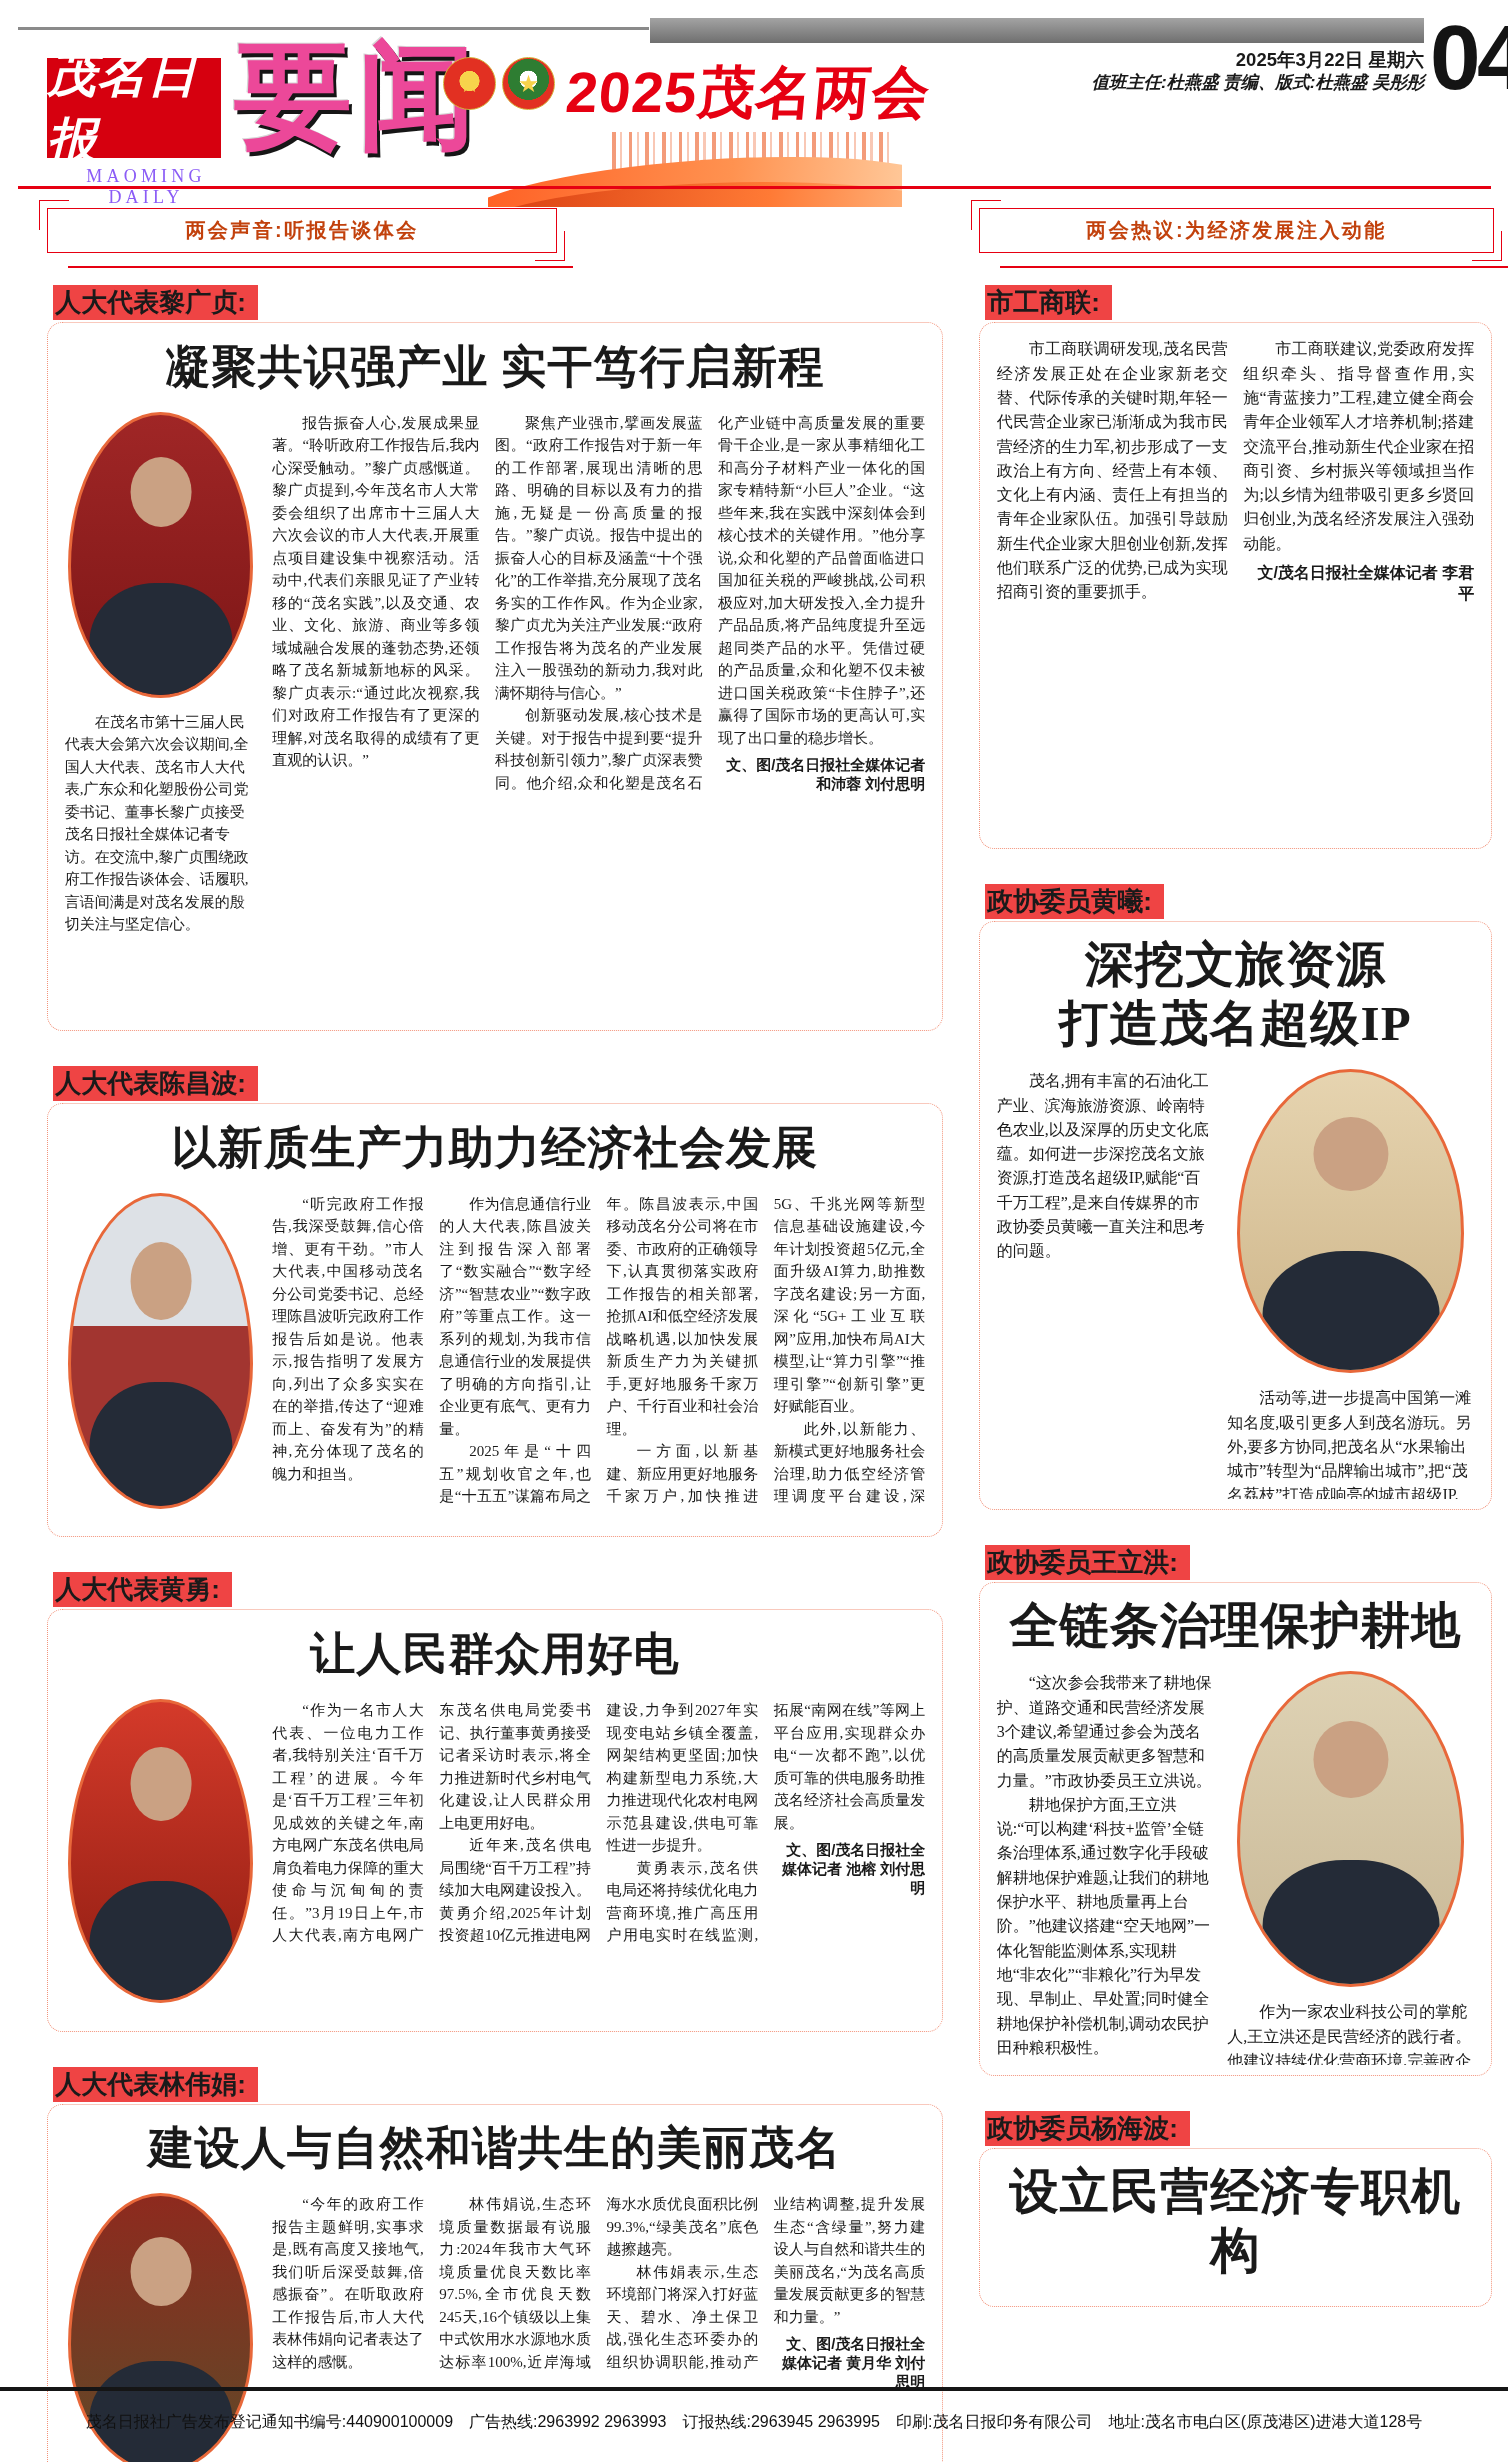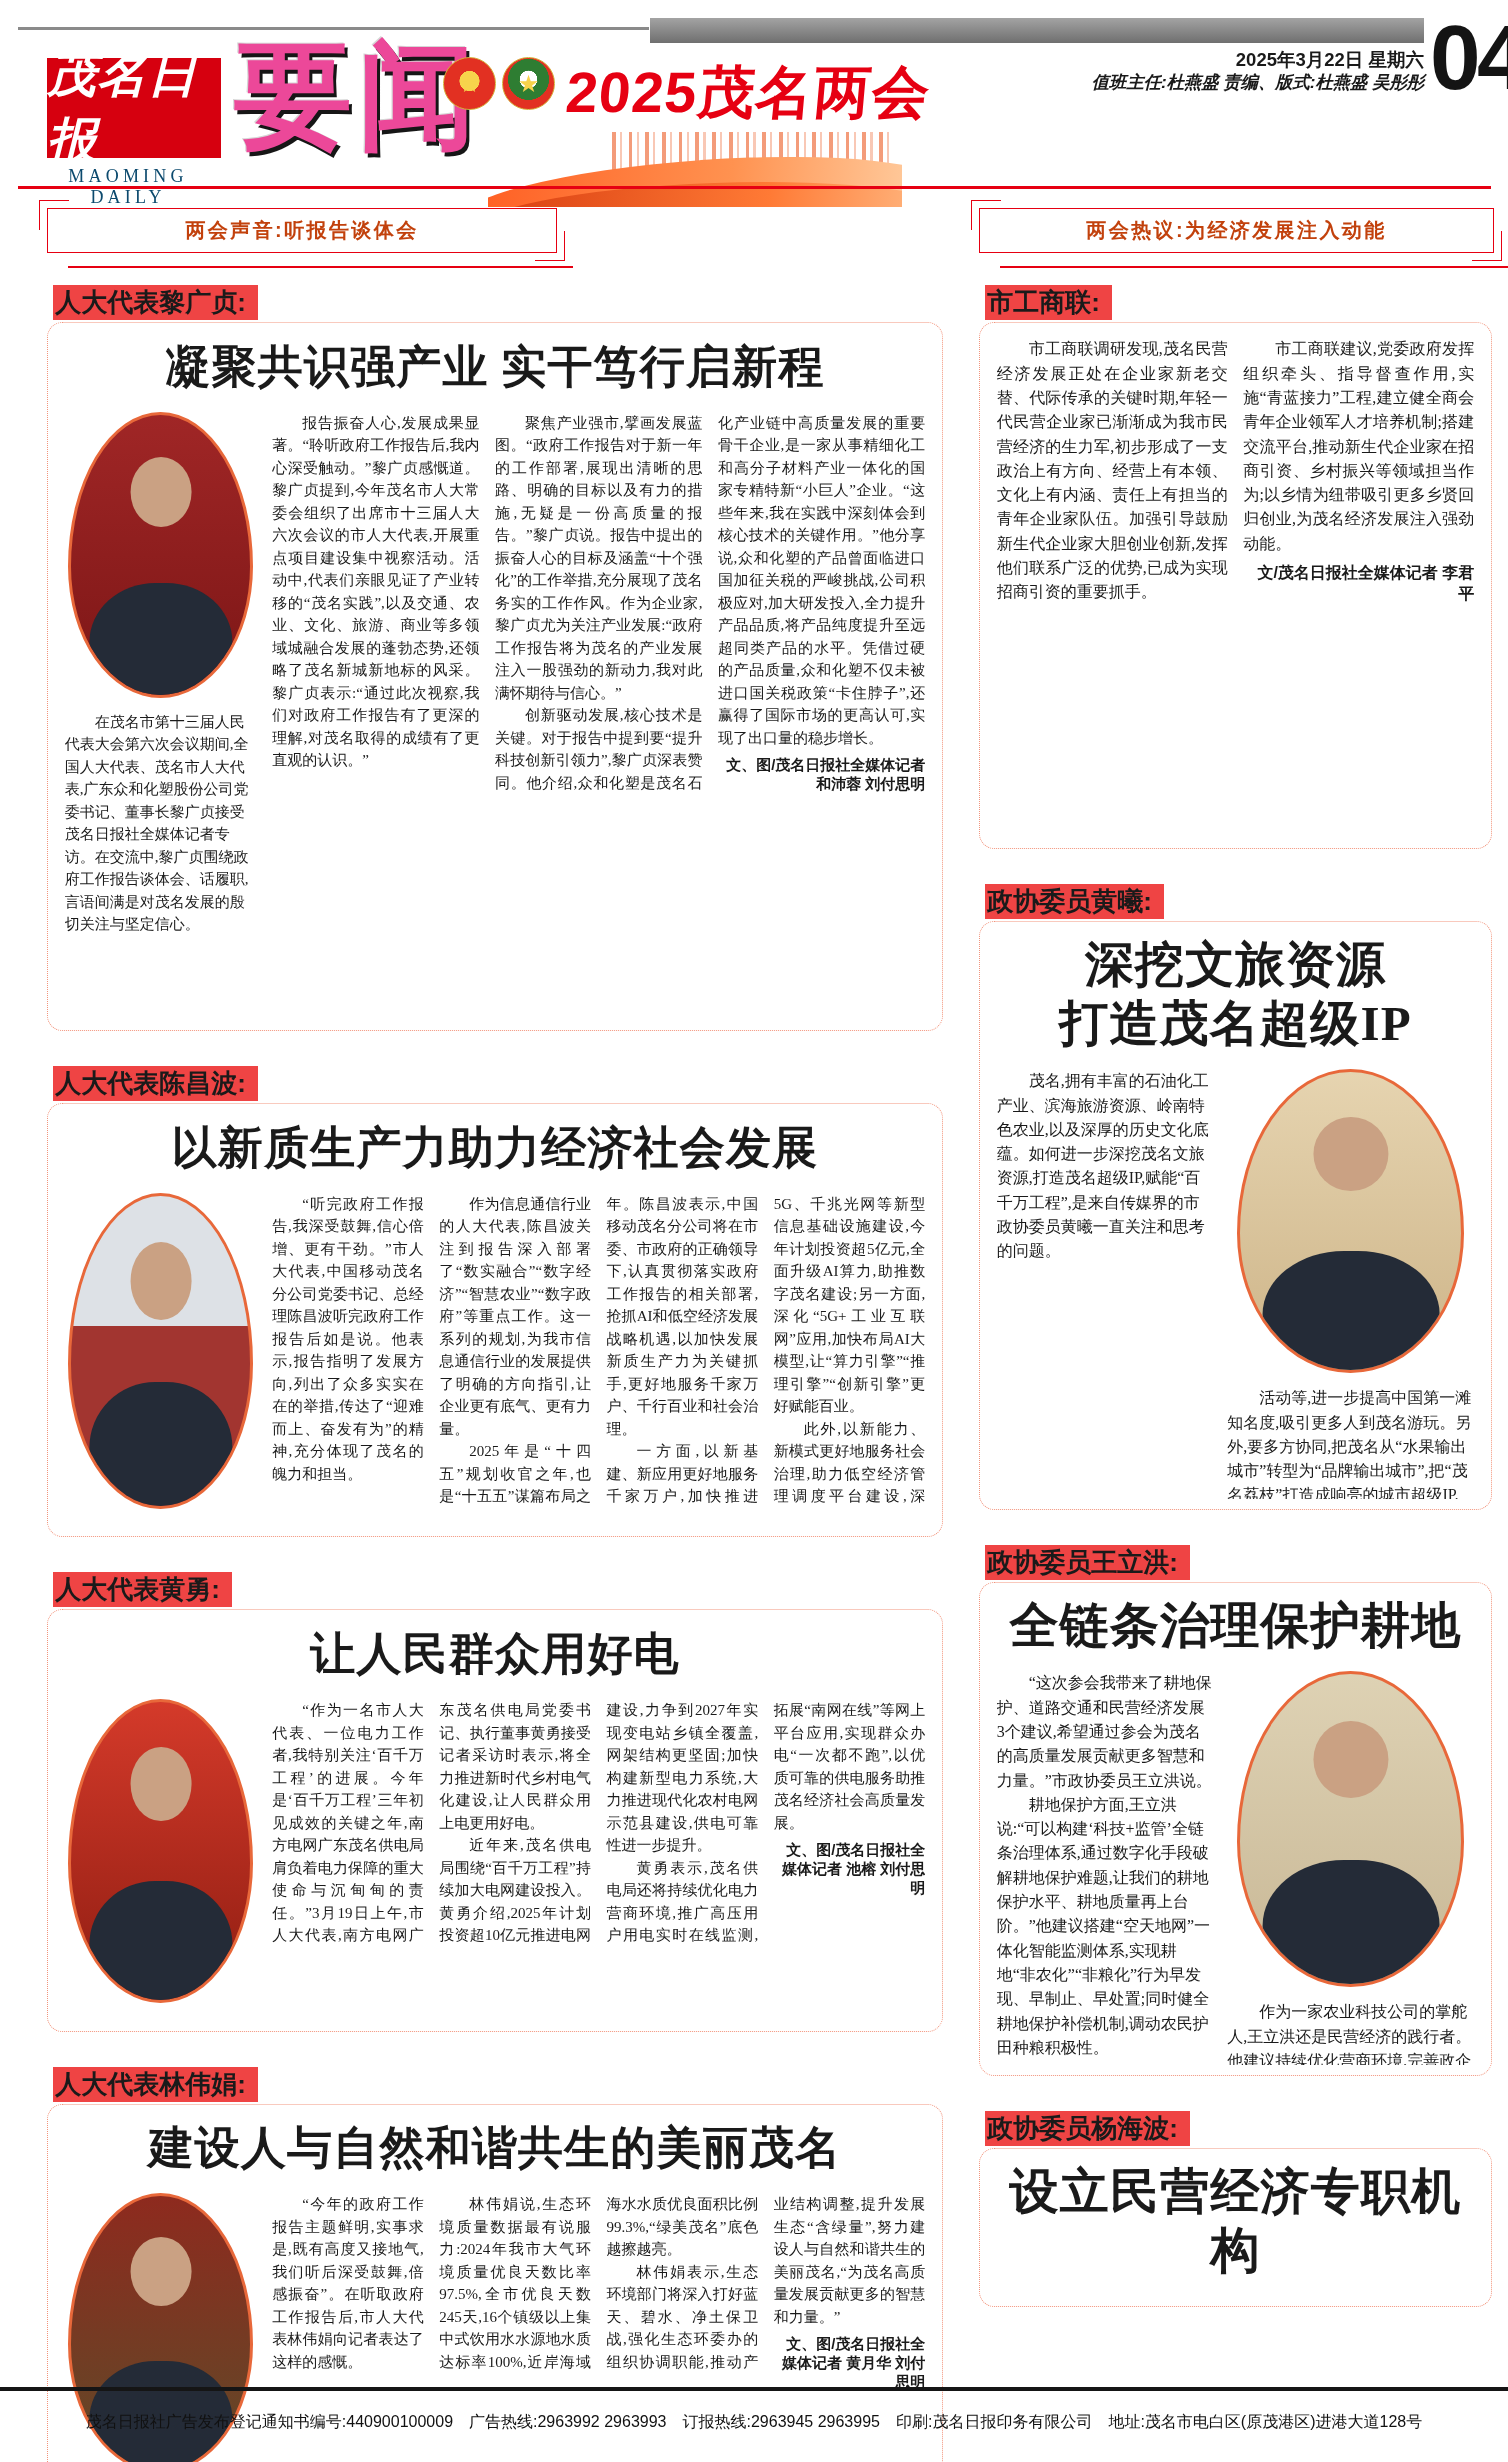--- a/index.html
+++ b/index.html
@@ -5,21 +5,21 @@
   html,body{margin:0;padding:0;}
   body{width:1508px;height:2462px;position:relative;background:#fff;
        font-family:"Liberation Serif", serif;color:#1a1a1a;overflow:hidden;}
   
   .topline{position:absolute;left:18px;top:27.4px;width:631px;height:3px;background:#8a8a8a;}
   .graybar{position:absolute;left:650px;top:18px;width:774px;height:25px;
            background:linear-gradient(#a3a3a3,#6f6f6f);}
   .logo-box{position:absolute;left:47px;top:58px;width:174px;height:100px;background:#d6000f;
             display:flex;align-items:center;justify-content:center;}
   .logo-cn{color:#fff;font-size:49px;font-weight:bold;font-style:italic;letter-spacing:1.2px;}
-  .logo-en{position:absolute;left:36px;top:166px;width:184px;text-align:center;color:#0c4a6e;
+  .logo-en{position:absolute;left:54px;top:166px;width:184px;text-align:center;color:#8b5cf6;
            font-size:18px;letter-spacing:4.2px;font-family:"Liberation Serif",serif;}
   .section-big{position:absolute;left:234px;top:35px;font-size:118px;line-height:1.05;font-weight:900;
            color:#ec4899;letter-spacing:6px;font-family:"Liberation Serif",serif;
            text-shadow:3px 3.6px 0 #161616,-1.2px -1.2px 0 #d6d6d6;}
   .emblem{position:absolute;width:51px;height:51px;border-radius:50%;border:1.8px solid #d4af37;
           display:flex;align-items:center;justify-content:center;font-size:24px;color:#f7d34c;}
   .emblem-nat{left:443px;top:57px;background:radial-gradient(circle at 50% 45%,#f7d34c 0 26%,#e23022 27% 100%);}
   .emblem-cppcc{left:502px;top:57px;background:radial-gradient(circle at 50% 42%,#ffffff 0 22%,#2e7d32 23% 52%,#e23022 53% 100%);}
   .event-title{position:absolute;left:566px;top:55px;font-size:57px;font-weight:900;color:#e60012;
            font-family:"Liberation Sans",sans-serif;transform:skewX(-5deg);letter-spacing:1.2px;white-space:nowrap;}

